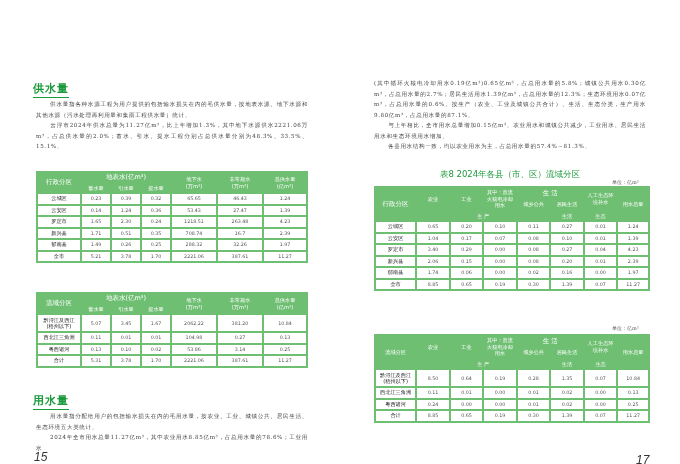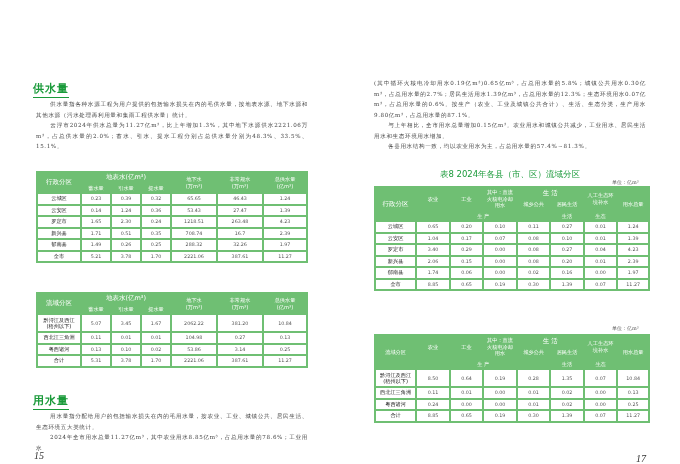--- a/index.html
+++ b/index.html
@@ -16,21 +16,21 @@
   .para {
     position: absolute; font-size: 5.6px; line-height: 10.5px; color: #444;
     text-align: justify; letter-spacing: 0.6px;
   }
   .para .indent { display: inline-block; width: 14px; }
   .tbl-title {
     position: absolute; font-family: "DejaVu Sans", sans-serif; color: #1a9a3a;
     font-size: 8.5px; text-align: center; white-space: nowrap;
   }
   .unit { position: absolute; font-size: 5px; color: #555; }
-  .page-num { position: absolute; font-family: Liberation Serif, serif; font-style: italic; font-size: 10px; color: #333; }
+  .page-num { position: absolute; font-family: Liberation Sans, sans-serif; font-style: italic; font-size: 12px; color: #333; }
 
   table.gt {
     position: absolute; border-collapse: separate; border-spacing: 2px;
     background: #6fbf73; font-family: "DejaVu Sans", sans-serif;
   }
   table.gt th {
     color: #ffffff; font-weight: normal; font-size: 5.2px; line-height: 6.5px;
     text-align: center; padding: 1px 1px; background: #6fbf73;
   }
   table.gt th.big { font-size: 6.5px; }

